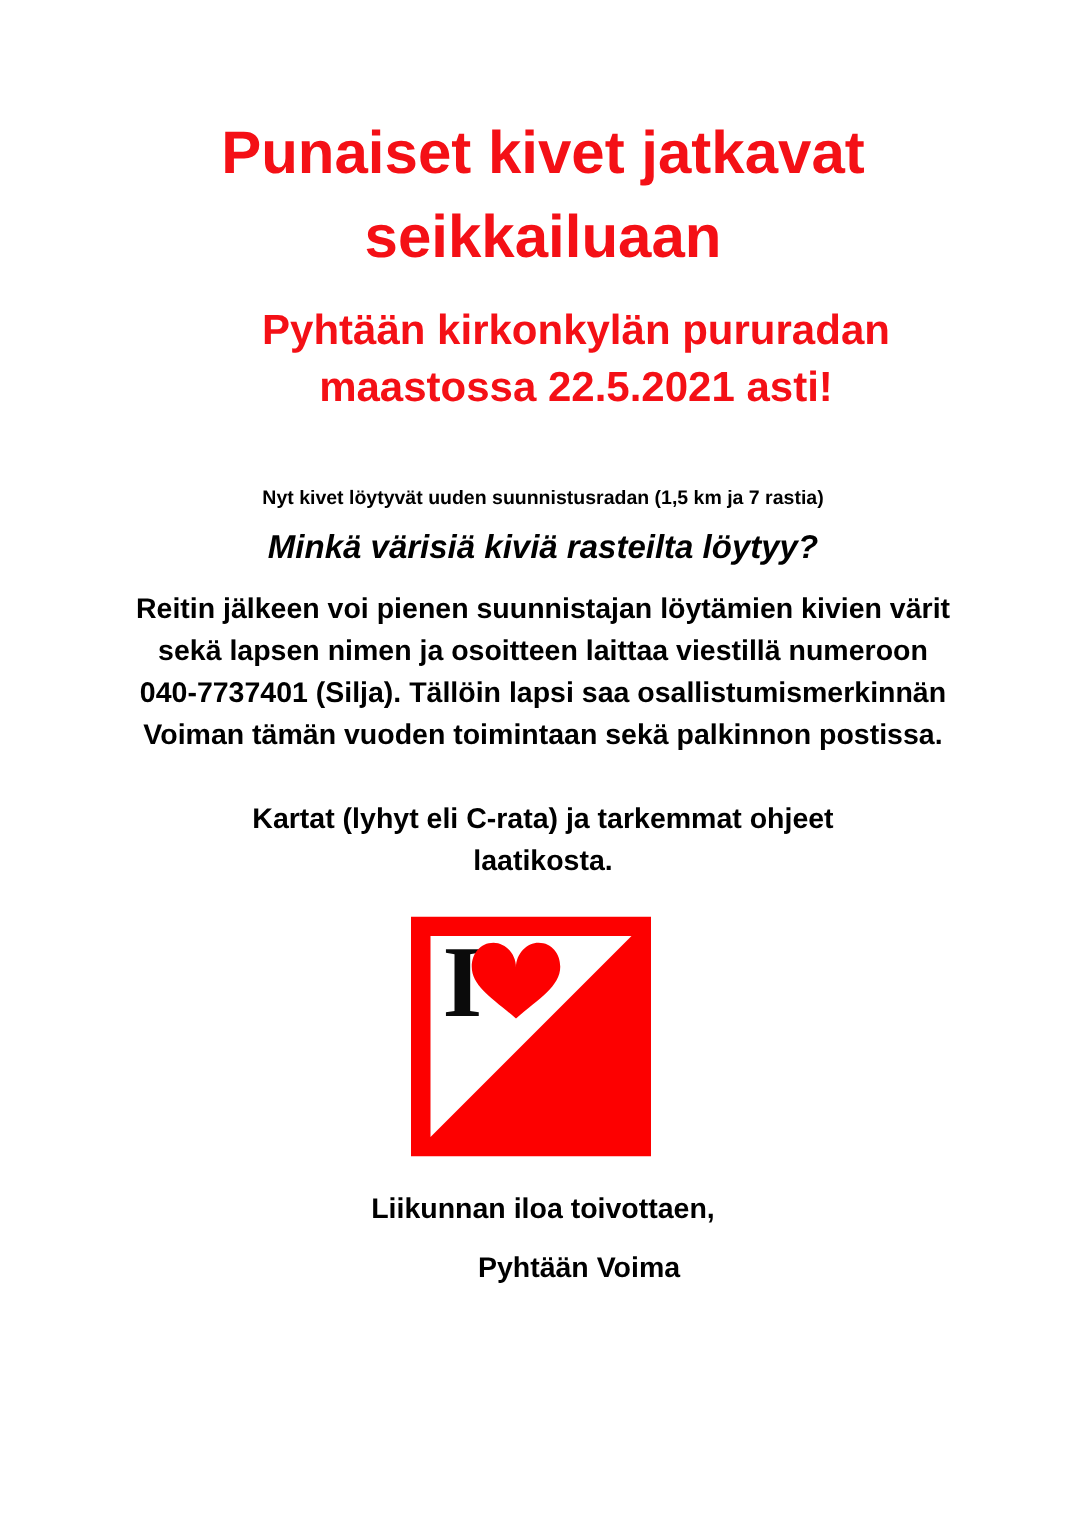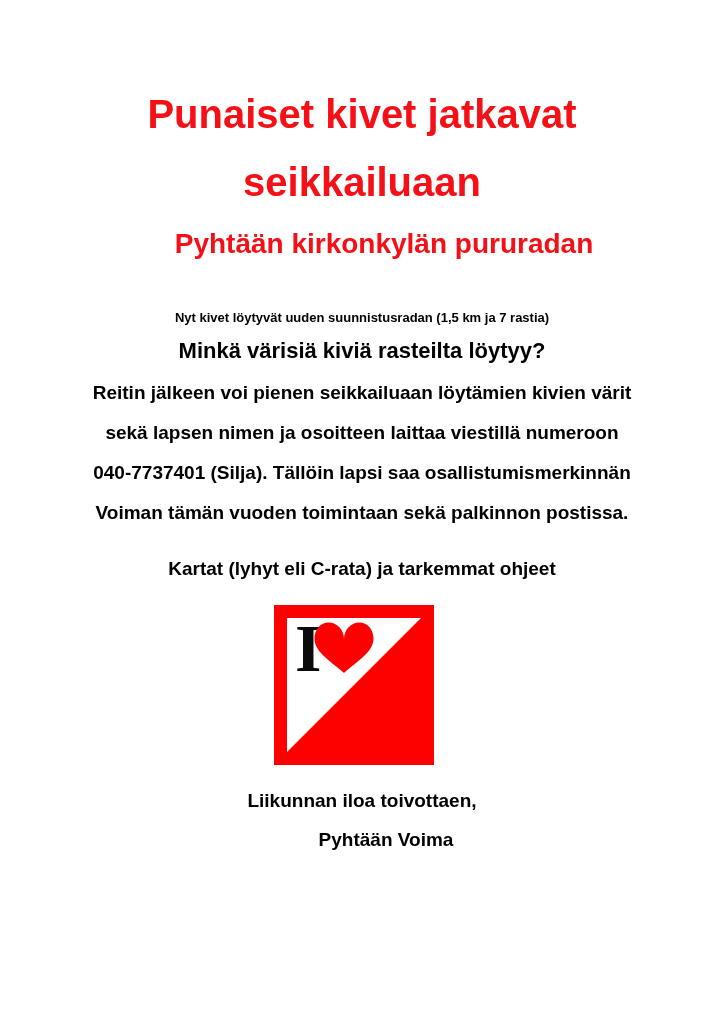--- a/index.html
+++ b/index.html
@@ -13,21 +13,21 @@
     position:relative;
     width:724px;height:1024px;
     margin:0 auto;
     background:var(--bg);
     text-align:center;
     font-family:"Liberation Sans", sans-serif;
     font-weight:bold;
     color:var(--ink);
     overflow:hidden;
   }
-  .line{display:block;margin-top:12px;}
+  .line{display:block;}
   .title{
     margin:0;
     padding-top:74px;
     font-size:40px;
     line-height:56px;
     color:var(--heading-red);
   }
   .subtitle{
     margin:15px 0 0 0;
     font-size:28px;
@@ -37,20 +37,21 @@
   }
   .intro{
     margin:41px 0 0 0;
     font-size:13px;
     line-height:28px;
   }
   .question{
     margin:4px 0 0 0;
     font-size:22px;
     line-height:30px;
+    font-style:italic;
   }
   .instructions{
     margin:13px 0 0 0;
     font-size:19px;
     line-height:28px;
   }
   .maps{
     margin:28px 0 0 0;
     font-size:19px;
     line-height:28px;
@@ -89,37 +90,39 @@
 
 <div class="poster">
 
   <h1 class="title">
     <span class="line">Punaiset kivet jatkavat</span>
     <span class="line">seikkailuaan</span>
   </h1>
 
   <h2 class="subtitle">
     <span class="line">Pyhtään kirkonkylän pururadan</span>
+    <span class="line">maastossa 22.5.2021 asti!</span>
   </h2>
 
   <div class="intro">
     <span class="line">Nyt kivet löytyvät uuden suunnistusradan (1,5 km ja 7 rastia)</span>
   </div>
 
   <h3 class="question">Minkä värisiä kiviä rasteilta löytyy?</h3>
 
   <div class="instructions">
-    <span class="line">Reitin jälkeen voi pienen seikkailuaan löytämien kivien värit</span>
+    <span class="line">Reitin jälkeen voi pienen suunnistajan löytämien kivien värit</span>
     <span class="line">sekä lapsen nimen ja osoitteen laittaa viestillä numeroon</span>
     <span class="line">040-7737401 (Silja). Tällöin lapsi saa osallistumismerkinnän</span>
     <span class="line">Voiman tämän vuoden toimintaan sekä palkinnon postissa.</span>
   </div>
 
   <div class="maps">
     <span class="line">Kartat (lyhyt eli C-rata) ja tarkemmat ohjeet</span>
+    <span class="line">laatikosta.</span>
   </div>
 
   <div class="logo-wrap">
     <svg width="160" height="160" viewBox="0 0 160 160" aria-hidden="true">
       <rect class="flag-square" x="0" y="0" width="160" height="160"></rect>
       <polygon class="flag-triangle" points="13,13 147,13 13,147"></polygon>
       <text class="logo-i" x="21" y="66" font-size="68">I</text>
       <path class="heart" d="M70 34 C70 24.5 62.5 17.5 55 17.5 C46 17.5 40.5 25 40.5 33.5 C40.5 46.5 55 55 70 68 C85 55 99.5 46.5 99.5 33.5 C99.5 25 94 17.5 85 17.5 C77.5 17.5 70 24.5 70 34 Z"></path>
     </svg>
   </div>

